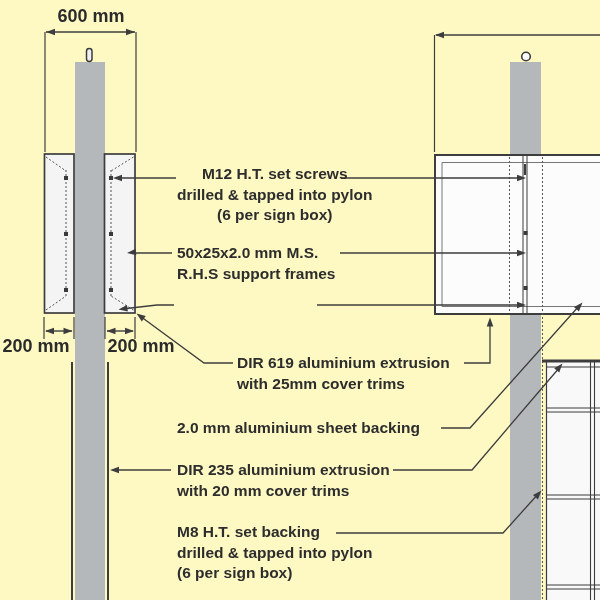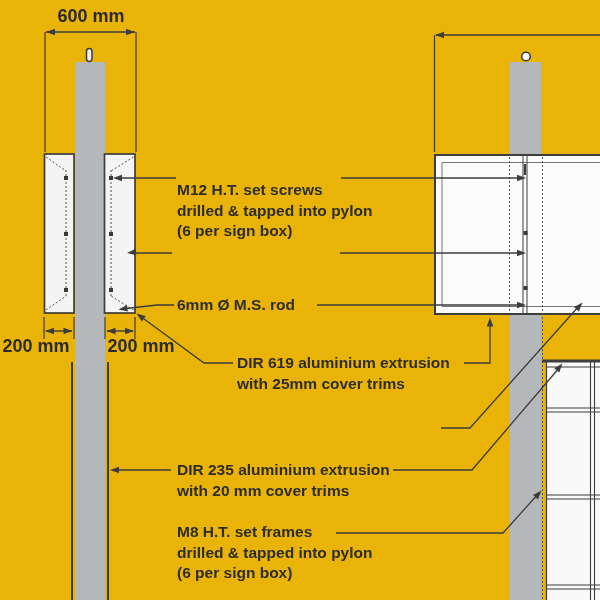--- a/index.html
+++ b/index.html
@@ -1,16 +1,16 @@
 <!DOCTYPE html>
 <html><head>
 <meta charset="utf-8">
 <style>
   html,body{margin:0;padding:0;background:#fdfdfd;}
-  #canvas{position:relative;width:600px;height:600px;background:#eab308;overflow:hidden;
+  #canvas{position:relative;width:600px;height:600px;background:#fef9c3;overflow:hidden;
           font-family:"Liberation Sans",sans-serif;}
   .pylon{position:absolute;top:62px;height:538px;background:#b5b8bb;}
   #pylon-left{left:75px;width:30px;}
   #pylon-right{left:510px;width:31px;}
   svg{position:absolute;left:0;top:0;}
   .ann{position:absolute;font-weight:700;font-size:15.5px;line-height:20.6px;
        color:#2d2d2d;white-space:nowrap;}
   .dim{position:absolute;font-weight:700;font-size:18px;color:#2b2b2b;text-align:center;
        white-space:nowrap;}
 </style>
@@ -146,41 +146,45 @@
         <polygon points="0,0 9,-3.3 9,3.3" transform="translate(562.5,363.5) rotate(130)"></polygon>
         <polygon points="0,0 9,-3.3 9,3.3" transform="translate(541.5,490.5) rotate(132)"></polygon>
       </g>
     </g>
   </svg>
 
   <div class="dim" style="left:29px;top:6px;width:124px;">600 mm</div>
   <div class="dim" style="left:1px;top:336px;width:70px;">200 mm</div>
   <div class="dim" style="left:107px;top:336px;width:68px;">200 mm</div>
 
-  <div class="ann" style="left:177px;top:180px;">
+  <div class="ann" style="left:177px;top:164px;text-align:center;">
     <div>M12 H.T. set screws</div>
     <div>drilled &amp; tapped into pylon</div>
     <div>(6 per sign box)</div>
   </div>
 
+  <div class="ann" style="left:177px;top:243px;">
+    <div>50x25x2.0 mm M.S.</div>
+    <div>R.H.S support frames</div>
+  </div>
 
-  <div class="ann" style="left:177px;top:295px;">
-    <div>6mm Ø M.S. rod</div>
-  </div>
 
   <div class="ann" style="left:237px;top:353px;">
     <div>DIR 619 aluminium extrusion</div>
     <div>with 25mm cover trims</div>
   </div>
 
+  <div class="ann" style="left:177px;top:418px;">
+    <div>2.0 mm aluminium sheet backing</div>
+  </div>
 
   <div class="ann" style="left:177px;top:460px;">
     <div>DIR 235 aluminium extrusion</div>
     <div>with 20 mm cover trims</div>
   </div>
 
   <div class="ann" style="left:177px;top:522px;">
-    <div>M8 H.T. set frames</div>
+    <div>M8 H.T. set backing</div>
     <div>drilled &amp; tapped into pylon</div>
     <div>(6 per sign box)</div>
   </div>
 
 </div>
 
 </body></html>

